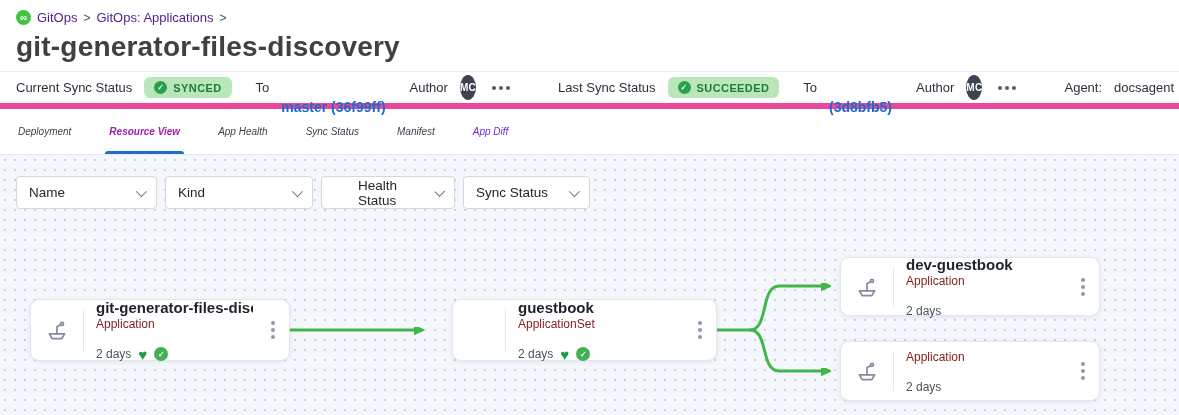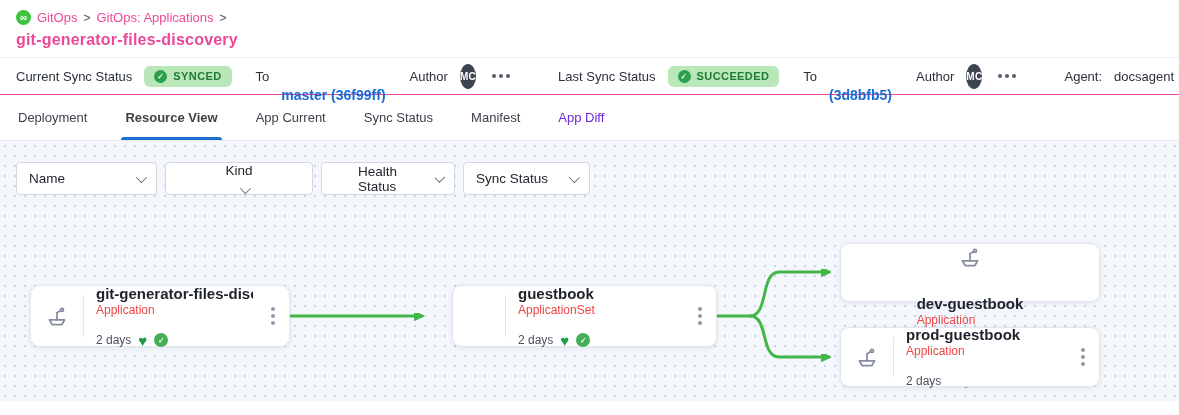--- a/index.html
+++ b/index.html
@@ -3,76 +3,76 @@
 <meta charset="utf-8">
 <style>
   * { margin:0; padding:0; box-sizing:border-box; }
   html,body { width:1179px; height:415px; font-family:"Liberation Sans", sans-serif; background:#fff; overflow:hidden; }
 
   
   .header { padding:10px 16px 8px; background:#fff; }
   .breadcrumb { display:flex; align-items:center; gap:6px; font-size:13px; }
   .crumb-logo { width:15px; height:15px; border-radius:50%; background:#3ec43e; color:#fff;
     display:inline-flex; align-items:center; justify-content:center; font-size:10px; font-weight:bold; line-height:1; }
-  .crumb-link { color:#ec4899; cursor:pointer; }
+  .crumb-link { color:#4c1d95; cursor:pointer; }
   .crumb-sep { color:#3d5166; font-size:12px; }
-  .page-title { margin-top:6px; font-size:16px; font-weight:bold; color:#ec4899; letter-spacing:.2px; }
-
-  
-  .status-bar { height:38px; border-top:1px solid #ededf2; border-bottom:1px solid #ec4899;
+  .page-title { margin-top:6px; font-size:28px; font-weight:bold; color:#404040; letter-spacing:.2px; }
+
+  
+  .status-bar { height:38px; border-top:1px solid #ededf2; border-bottom:6px solid #ec4899;
     display:flex; align-items:center; padding:0 16px; gap:12px; font-size:13px; color:#2b313b; white-space:nowrap; }
   .badge { display:inline-flex; align-items:center; gap:6px; background:#b9e7ba; color:#1e7c33;
     font-size:11px; font-weight:bold; letter-spacing:.4px; padding:4px 10px; border-radius:6px; }
   .badge-check { width:13px; height:13px; border-radius:50%; background:#2ba04c; color:#fff;
     display:inline-flex; align-items:center; justify-content:center; font-size:8px; font-weight:bold; }
   .rev-link { color:#176bd2; font-weight:bold; font-size:14px; cursor:pointer;margin-top:38px; }
   .avatar { width:25px; height:25px; border-radius:50%; background:#3e4351; color:#fff;
     display:inline-flex; align-items:center; justify-content:center; font-size:10px; font-weight:bold; letter-spacing:.3px;text-align:right; }
   .dots-menu { display:inline-flex; gap:3px; align-items:center; cursor:pointer; padding:4px; }
   .dots-menu i { width:4px; height:4px; border-radius:50%; background:#555c6b; }
   .v-divider { width:1px; height:20px; background:#ccd0d9; margin:0 10px; }
   .sb-gap { width:6px; }
 
   
   .tabs { display:flex; align-items:stretch; gap:38px; padding:0 18px; height:46px; border-bottom:1px solid #e7e9ee; background:#fff; }
-  .tab { display:flex; align-items:center; font-size:13px; color:#3b414c; cursor:pointer; position:relative; }
-  .tab.active { font-weight:bold; color:#404040; }
+  .tab { display:flex; align-items:center; font-size:10px; color:#3b414c; cursor:pointer; position:relative;font-style:italic; }
+  .tab.active { font-weight:bold; color:#a21caf; }
   .tab.active::after { content:""; position:absolute; left:-4px; right:-4px; bottom:0; height:3px; background:#1971d4; border-radius:3px 3px 0 0; }
   .tab.disabled { color:#6d28d9; cursor:default; }
 
   
   .graph { position:relative; width:1179px; height:260px; background-color:#f4f8fc;
     background-image:radial-gradient(rgba(96,110,165,.28) 1px, transparent 1.3px); background-size:10px 10px; }
   .filters { position:absolute; top:21px; left:16px; display:flex; gap:8px; }
   .filter { background:#fff; border:1px solid #d4d7de; border-radius:4px; height:33px;
     display:flex; align-items:center; justify-content:space-between; padding:0 12px; font-size:13.5px; color:#23262d; cursor:pointer; }
   .filter .chev { width:8px; height:8px; border-right:1.6px solid #6e7480; border-bottom:1.6px solid #6e7480;
     transform:rotate(45deg) translateY(-2px); margin-left:10px; }
-  .f-name { width:141px; } .f-kind { width:148px;flex-direction:column; } .f-health { width:134px;padding-left:36px; } .f-sync { width:127px; }
+  .f-name { width:141px; } .f-kind { width:148px; } .f-health { width:134px;padding-left:36px; } .f-sync { width:127px; }
 
   .edges { position:absolute; left:0; top:0; }
   .edges path { stroke:#43b649; stroke-width:3; fill:none; stroke-linecap:round; }
 
   .node { position:absolute; background:#fff; border:1px solid #e4e6ed; border-radius:9px;
     box-shadow:0 1px 5px rgba(40,50,90,.10); display:flex; align-items:center; }
   .node-icon-col { width:52px; display:flex; align-items:center; justify-content:center; color:#868ca0; }
   .node-divider { width:1px; align-self:stretch; margin:9px 0; background:#e4e6ee; }
   .node-body { flex:1; padding:7px 12px 7px 12px; min-width:0; }
   .node-title { font-size:15px; font-weight:bold; color:#1d222b; white-space:nowrap; overflow:hidden; }
-  .node-kind { font-size:12px; color:#ef4444; margin-top:1px; }
+  .node-kind { font-size:12px; color:#7f1d1d; margin-top:1px; }
   .node-meta { font-size:12px; color:#4c515c; margin-top:16px; display:flex; align-items:center; gap:7px; }
   .heart { color:#1d9e44; font-size:15px; line-height:1; }
   .sync-check { width:14px; height:14px; border-radius:50%; background:#43b055; color:#fff;
     display:inline-flex; align-items:center; justify-content:center; font-size:8px; font-weight:bold; }
   .kebab { display:flex; flex-direction:column; gap:3px; padding:6px; margin-right:8px; cursor:pointer; }
   .kebab i { width:4px; height:4px; border-radius:50%; background:#9298ab; }
 
   .n1 { left:30px;  top:144px; width:260px; height:62px; }
   .n2 { left:452px; top:144px; width:265px; height:62px; }
-  .n3 { left:840px; top:102px; width:260px; height:59px;flex-direction:column; }
+  .n3 { left:840px; top:102px; width:260px; height:59px; }
   .n4 { left:840px; top:186px; width:260px; height:60px; }
 </style>
 </head>
 <body>
 
 <div class="header">
   <div class="breadcrumb">
     <span class="crumb-logo">∞</span>
     <span class="crumb-link">GitOps</span>
     <span class="crumb-sep">&gt;</span>
@@ -121,21 +121,21 @@
 
   <span class="v-divider"></span>
 
   <span>Agent:</span>
   <span>docsagent</span>
 </div>
 
 <div class="tabs">
   <span class="tab">Deployment</span>
   <span class="tab active">Resource View</span>
-  <span class="tab">App Current</span>
+  <span class="tab">App Health</span>
   <span class="tab">Sync Status</span>
   <span class="tab">Manifest</span>
   <span class="tab disabled">App Diff</span>
 </div>
 
 <div class="graph">
 
   <svg class="edges" width="1179" height="260" viewBox="0 0 1179 260">
     <defs>
       <marker id="arrow" markerUnits="userSpaceOnUse" markerWidth="10" markerHeight="9" refX="7" refY="3.5" orient="auto">
@@ -239,21 +239,20 @@
     <div class="node-icon-col">
       <svg width="26" height="26" viewBox="0 0 24 24" fill="none" stroke="currentColor" stroke-width="1.6" stroke-linecap="round" stroke-linejoin="round">
         <path d="M5 15.5 L19 15.5 L16.5 20 L7.5 20 Z"></path>
           <path d="M12 15.5 V9"></path>
           <path d="M12 9 L15.5 7"></path>
           <circle cx="16.6" cy="6.4" r="1.4"></circle>
       </svg>
     </div>
     <div class="node-divider"></div>
     <div class="node-body">
-      <div class="node-title">prod-guestbook</div>
       <div class="node-kind">Application</div>
       <div class="node-meta">
         <span>2 days</span>
       </div>
     </div>
     <span class="kebab">
         <i></i>
         <i></i>
         <i></i>
       </span>

